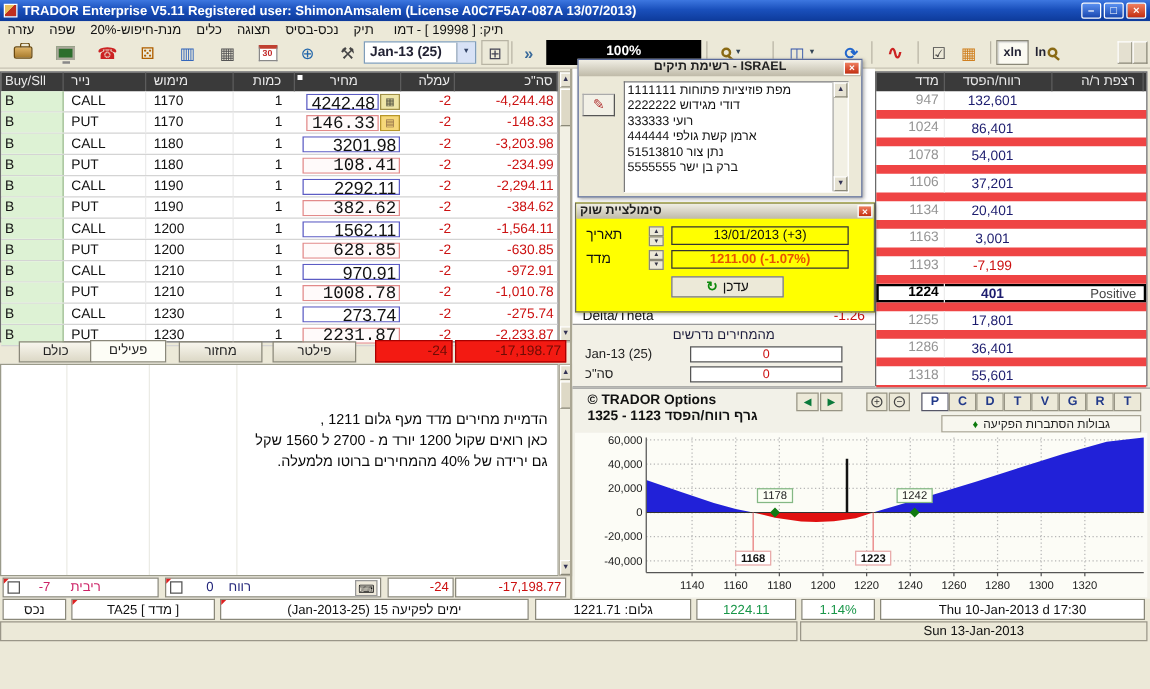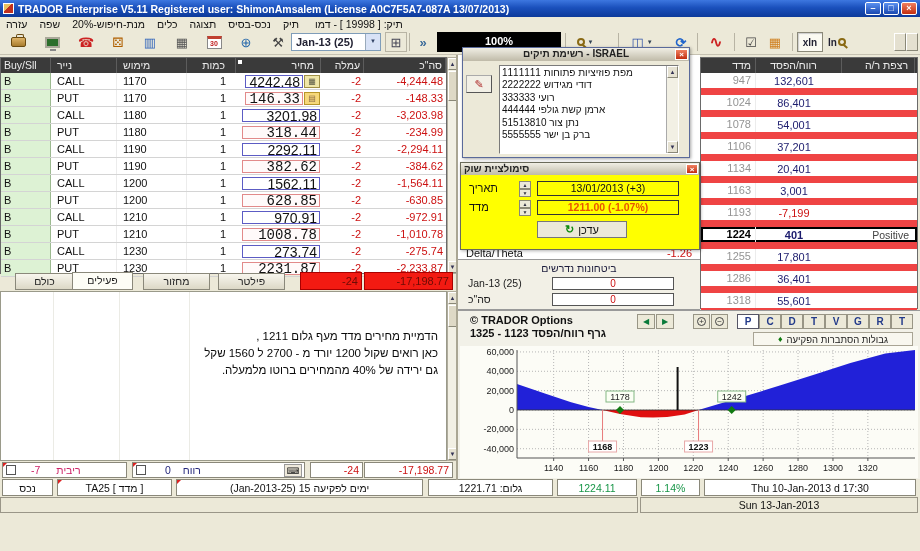--- a/index.html
+++ b/index.html
@@ -42,21 +42,21 @@
   #pt-body{display:flex;flex-direction:column;height:200px;}
   .pt-row{display:flex;flex:1;border-bottom:1px solid #d4d4d4;align-items:center;}
   .cell{white-space:nowrap;overflow:hidden;font-size:11px;}
   .c0{width:50px;padding-left:3px;}
   .c1{width:66px;padding-left:6px;}
   .c2{width:70px;padding-left:6px;}
   .c3{width:49px;text-align:right;padding-right:10px;}
   .c4{width:85px;}
   .c5{width:43px;text-align:right;padding-right:3px;}
   .c6{width:82px;text-align:right;padding-right:3px;}
-  #pt-head .c4{text-align:right;padding-right:6px;position:relative;}
+  #pt-head .c4{text-align:center;padding-right:6px;position:relative;}
   #pt-head .c4::before{content:"";position:absolute;left:2px;top:2px;width:4px;height:4px;background:#fff;}
   .pt-row .c0{background:#ddf2d4;border-right:1px solid #9cba90;align-self:stretch;line-height:16px;}
   .pt-row .c1,.pt-row .c2{border-right:1px solid #ececec;align-self:stretch;line-height:16px;}
   .pt-row .c4{display:flex;justify-content:flex-end;align-items:center;padding-right:1px;}
   .pt-row .c5,.pt-row .c6{color:#cc1111;}
   .pbox{border:1px solid;height:13px;line-height:12px;padding:0 2px;font-size:14px;text-align:right;background:#fff;width:78px;}
   .pbox.call{border-color:#5c5cc4;}
   .pbox.put{border-color:#e28a8a;background:#fffafa;font-family:Liberation Mono, monospace;}
   .pbox.narrow{width:58px;}
   .mini{width:16px;height:13px;margin-left:1px;font-size:8px;line-height:12px;text-align:center;}
@@ -275,21 +275,21 @@
           </span>
           <span class="cell c5">-2</span>
           <span class="cell c6">-3,203.98</span>
         </div>
         <div class="pt-row">
           <span class="cell c0">B</span>
           <span class="cell c1">PUT</span>
           <span class="cell c2">1180</span>
           <span class="cell c3">1</span>
           <span class="cell c4">
-            <span class="pbox put">318.44</span>
+            <span class="pbox put">108.41</span>
           </span>
           <span class="cell c5">-2</span>
           <span class="cell c6">-234.99</span>
         </div>
         <div class="pt-row">
           <span class="cell c0">B</span>
           <span class="cell c1">CALL</span>
           <span class="cell c2">1190</span>
           <span class="cell c3">1</span>
           <span class="cell c4">
@@ -426,21 +426,21 @@
   <div class="sbox3" style="left:0;width:638px"></div>
   <div class="sbox3" style="left:640px;width:278px">Sun   13-Jan-2013</div>
 
   <div id="splitter" class="abs"></div>
   <div id="midpane" class="abs"></div>
   <div id="delta-row" class="abs">
     <span>Delta/Theta</span>
     <span class="redtx">-1.26</span>
   </div>
   <div id="collateral" class="abs">
-    <div class="col-title">ביטחונות נדרשים</div>
+    <div class="col-title">מהמחירים נדרשים</div>
     <span class="col-label" style="top:17px">Jan-13 (25)</span>
     <span class="colbox" style="top:17px">0</span>
     <span class="col-label" style="top:33px">סה"כ</span>
     <span class="colbox" style="top:33px">0</span>
   </div>
 
   <div id="pl-table" class="abs">
     <div id="pl-head">
         <span class="hc2 cell i0">מדד</span>
         <span class="hc2 cell i1">רווח/הפסד</span>

